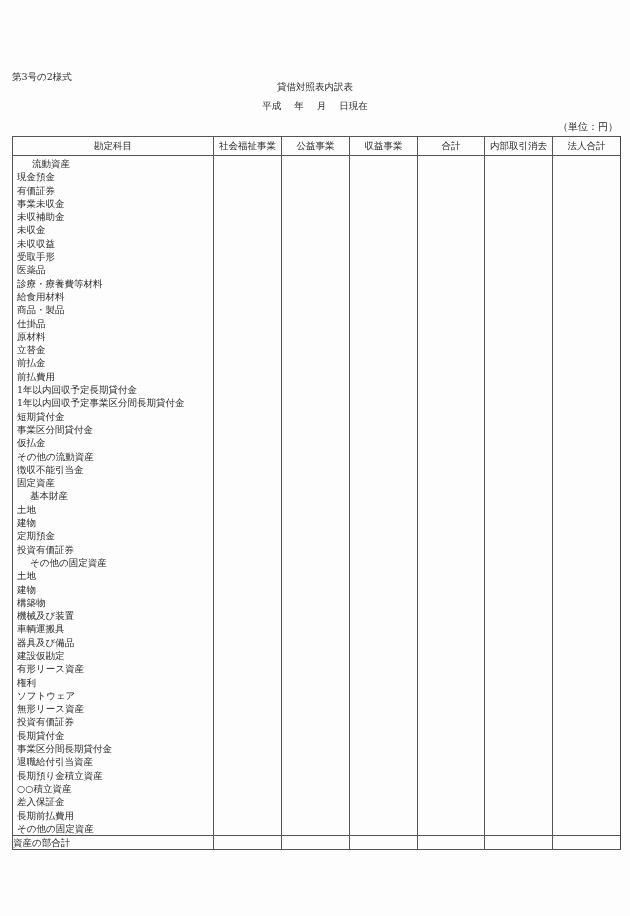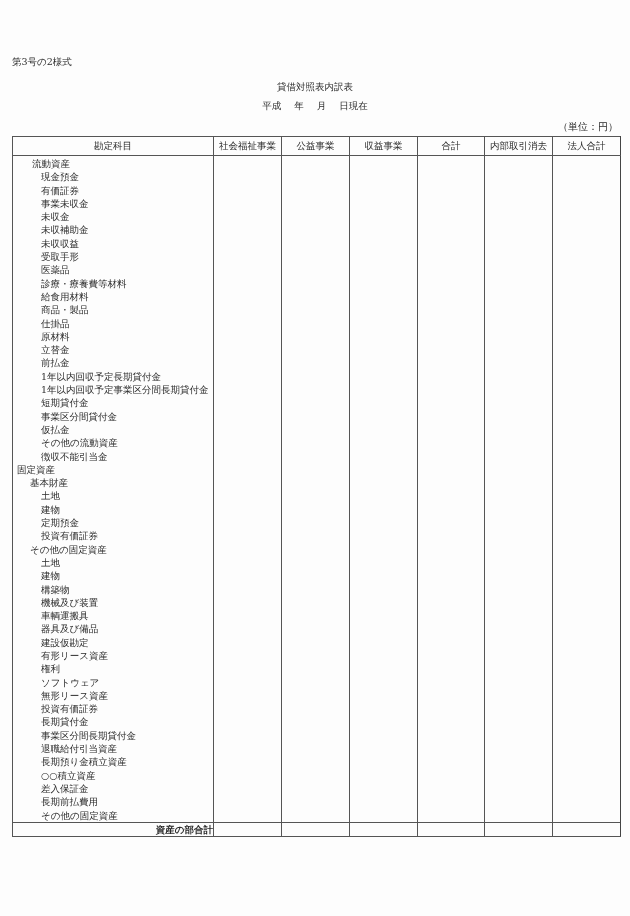--- a/index.html
+++ b/index.html
@@ -11,21 +11,21 @@
       width: 630px;
       height: 916px;
       position: relative;
       font-family: "DejaVu Serif", "Liberation Serif", serif;
       color: #2a2a2a;
       overflow: hidden;
     }
     .form-number {
       position: absolute;
       left: 12px;
-      top: 56px;
+      top: 71px;
       font-size: 9.5px;
     }
     .doc-title {
       position: absolute;
       left: 0;
       width: 630px;
       top: 81px;
       text-align: center;
       font-size: 9.5px;
     }
@@ -74,22 +74,22 @@
     }
     table.bs tr.total td {
       border-top: 1px solid #555;
       border-bottom: 1px solid #555;
       height: 13px;
       line-height: 13px;
     }
     table.bs tr.first td { padding-top: 1px; padding-left: 19px; }
     td.label.l0 { padding-left: 4px; }
     td.label.l1 { padding-left: 17px; }
-    td.label.l2 { padding-left: 28px; margin-left: 21px; }
-    td.label.center { text-align: right; font-weight: bold; }
+    td.label.l2 { padding-left: 4px; margin-left: 21px; }
+    td.label.center { text-align: left; }
     table.bs tr.outer-right td:last-child, table.bs th:last-child {
       border-right: 1.5px solid #444;
     }
   </style>
 </head>
 <body>
 
 <div class="form-number">第3号の2様式</div>
 <div class="doc-title">貸借対照表内訳表</div>
 <div class="doc-date">
@@ -152,38 +152,38 @@
       <tr class="outer-right">
         <td class="label l2">事業未収金</td>
         <td></td>
         <td></td>
         <td></td>
         <td></td>
         <td></td>
         <td></td>
       </tr>
       <tr class="outer-right">
+        <td class="label l2">未収補助金</td>
+        <td></td>
+        <td></td>
+        <td></td>
+        <td></td>
+        <td></td>
+        <td></td>
+      </tr>
+      <tr class="outer-right">
         <td class="label l2">未収金</td>
         <td></td>
         <td></td>
         <td></td>
         <td></td>
         <td></td>
         <td></td>
       </tr>
       <tr class="outer-right">
-        <td class="label l2">未収補助金</td>
-        <td></td>
-        <td></td>
-        <td></td>
-        <td></td>
-        <td></td>
-        <td></td>
-      </tr>
-      <tr class="outer-right">
         <td class="label l2">未収収益</td>
         <td></td>
         <td></td>
         <td></td>
         <td></td>
         <td></td>
         <td></td>
       </tr>
       <tr class="outer-right">
         <td class="label l2">受取手形</td>
@@ -252,20 +252,29 @@
         <td class="label l2">立替金</td>
         <td></td>
         <td></td>
         <td></td>
         <td></td>
         <td></td>
         <td></td>
       </tr>
       <tr class="outer-right">
         <td class="label l2">前払金</td>
+        <td></td>
+        <td></td>
+        <td></td>
+        <td></td>
+        <td></td>
+        <td></td>
+      </tr>
+      <tr class="outer-right">
+        <td class="label l2">前払費用</td>
         <td></td>
         <td></td>
         <td></td>
         <td></td>
         <td></td>
         <td></td>
       </tr>
       <tr class="outer-right">
         <td class="label l2">1年以内回収予定長期貸付金</td>
         <td></td>

